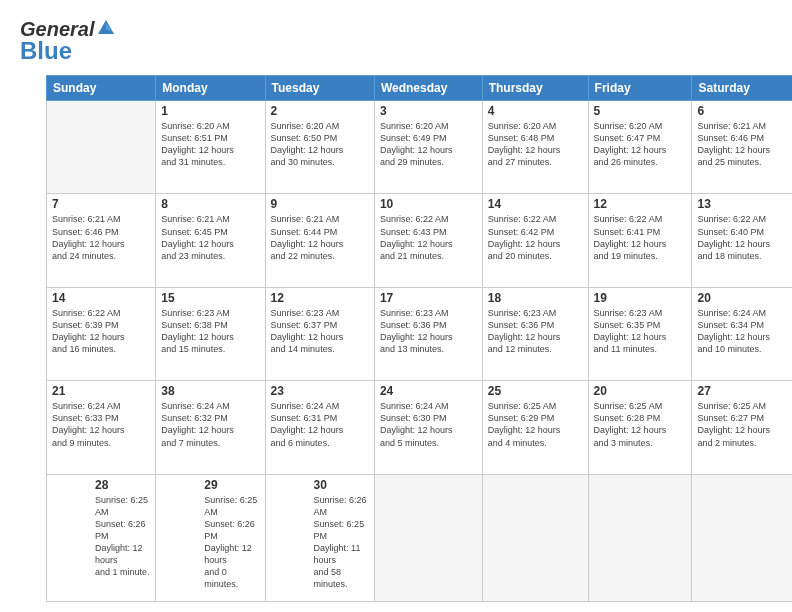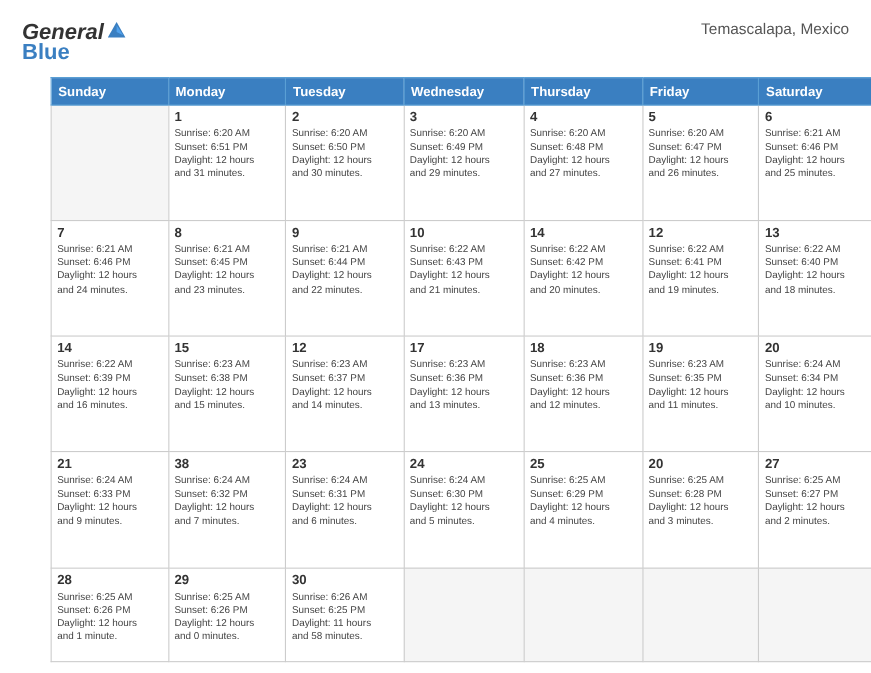--- a/index.html
+++ b/index.html
@@ -32,21 +32,21 @@
       display: flex;
       align-items: flex-start;
       font-style: italic;
     }
     .logo-general {
       font-size: 20px;
       font-weight: bold;
       color: #333;
     }
     .logo-blue {
-      font-size: 20px;
+      font-size: 24px;
       font-weight: bold;
       color: #3a7fc1;
     }
     .logo-icon {
       width: 20px;
       height: 20px;
       margin-left: 2px;
     }
     .title-block {
       text-align: right;
@@ -95,39 +95,39 @@
       display: block;
       margin-bottom: 2px;
     }
     .day-info {
       font-size: 9px;
       color: #444;
       line-height: 1.35;
     }
     .last-row td {
       height: 68px;
+      padding-left: 48px;
     }
   </style>
 </head>
 <body>
 
 <div class="page">
   <div class="header">
     <div class="logo">
       <div class="logo-text">
         <span class="logo-general">General</span>
         <svg class="logo-icon" viewBox="0 0 20 20">
           <polygon points="10,2 18,16 2,16" fill="#3a7fc1"></polygon>
           <polygon points="10,5 16,14 10,11" fill="#5aafff" opacity="0.7"></polygon>
         </svg>
       </div>
       <span class="logo-blue" style="margin-top:-4px;">Blue</span>
     </div>
     <div class="title-block">
-      <div class="subtitle">Temascalapa, Mexico</div>
     </div>
   </div>
 
   <table class="calendar">
     <thead>
       <tr>
       <th>Sunday</th>
           <th>Monday</th>
           <th>Tuesday</th>
           <th>Wednesday</th>

